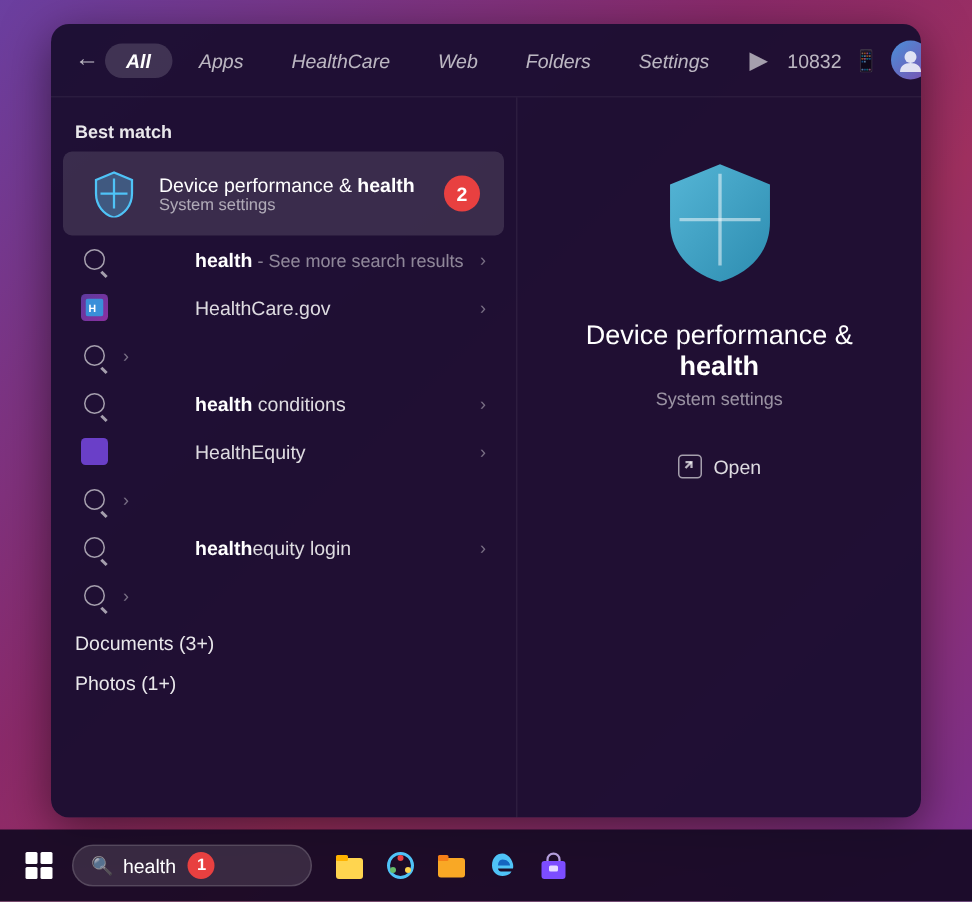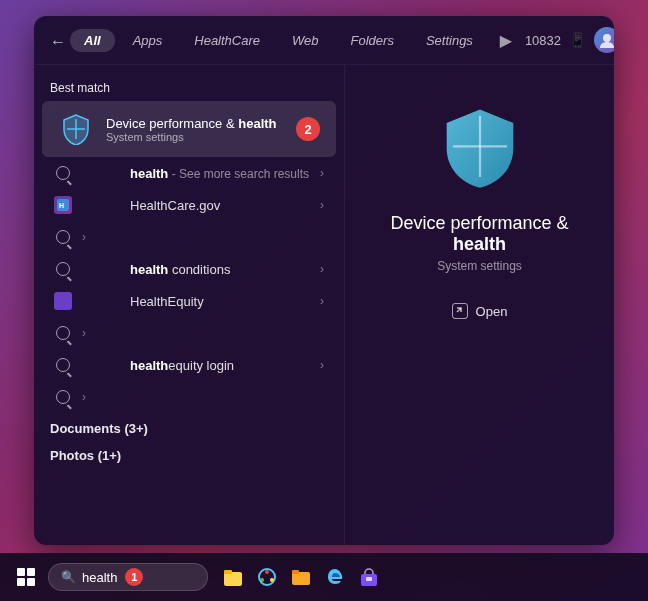--- a/index.html
+++ b/index.html
@@ -200,21 +200,21 @@
     .left-panel {
       width: 310px;
       padding: 12px 0;
       overflow-y: auto;
       flex-shrink: 0;
     }
 
     .section-label {
       color: rgba(255,255,255,0.9);
       font-size: 12px;
-      font-weight: 400;
+      font-weight: 700;
       padding: 4px 16px 6px;
     }
 
     .best-match-item {
       display: flex;
       align-items: center;
       padding: 10px 16px;
       background: rgba(255,255,255,0.12);
       margin: 0 8px;
       border-radius: 6px;
@@ -328,21 +328,21 @@
       border-radius: 3px;
     }
 
     .docs-section {
       padding: 8px 16px 4px;
     }
 
     .docs-label {
       color: rgba(255,255,255,0.9);
       font-size: 13px;
-      font-weight: 700;
+      font-weight: 400;
       cursor: pointer;
     }
 
     
     .right-panel {
       flex: 1;
       display: flex;
       flex-direction: column;
       align-items: center;
       justify-content: flex-start;

